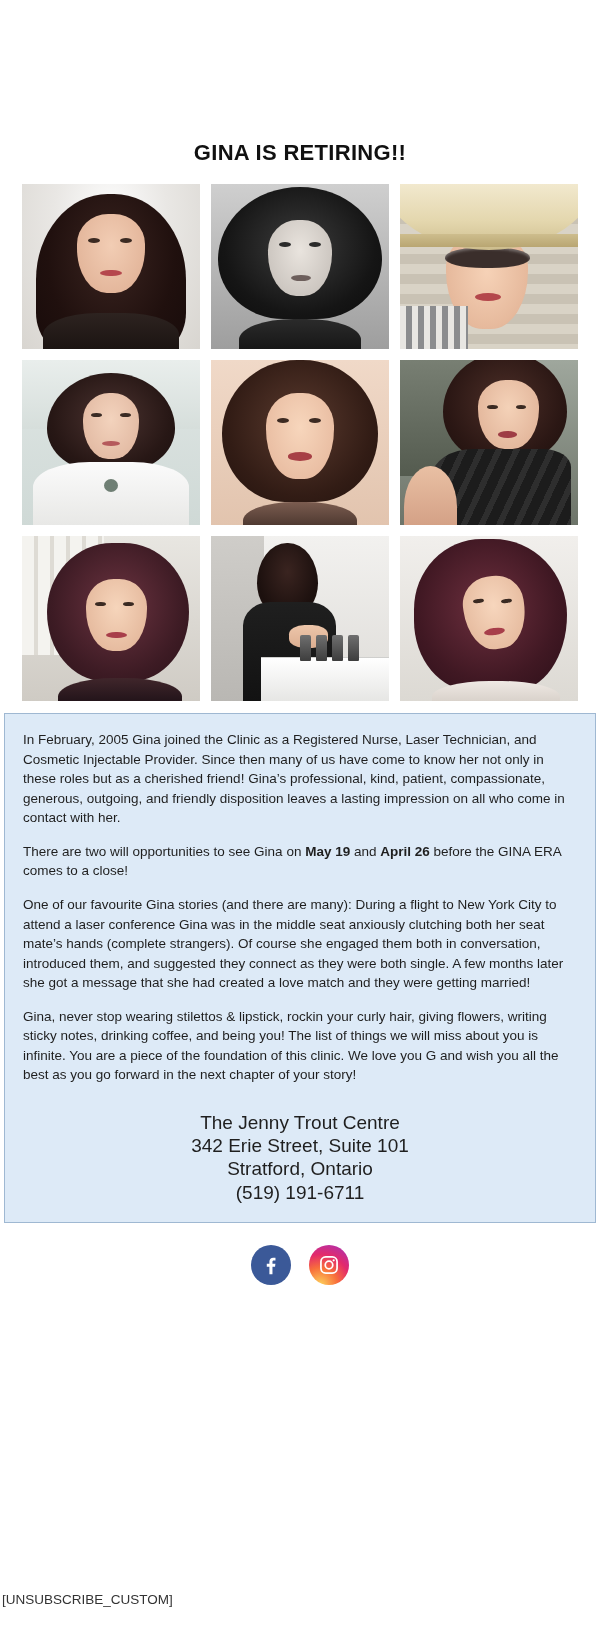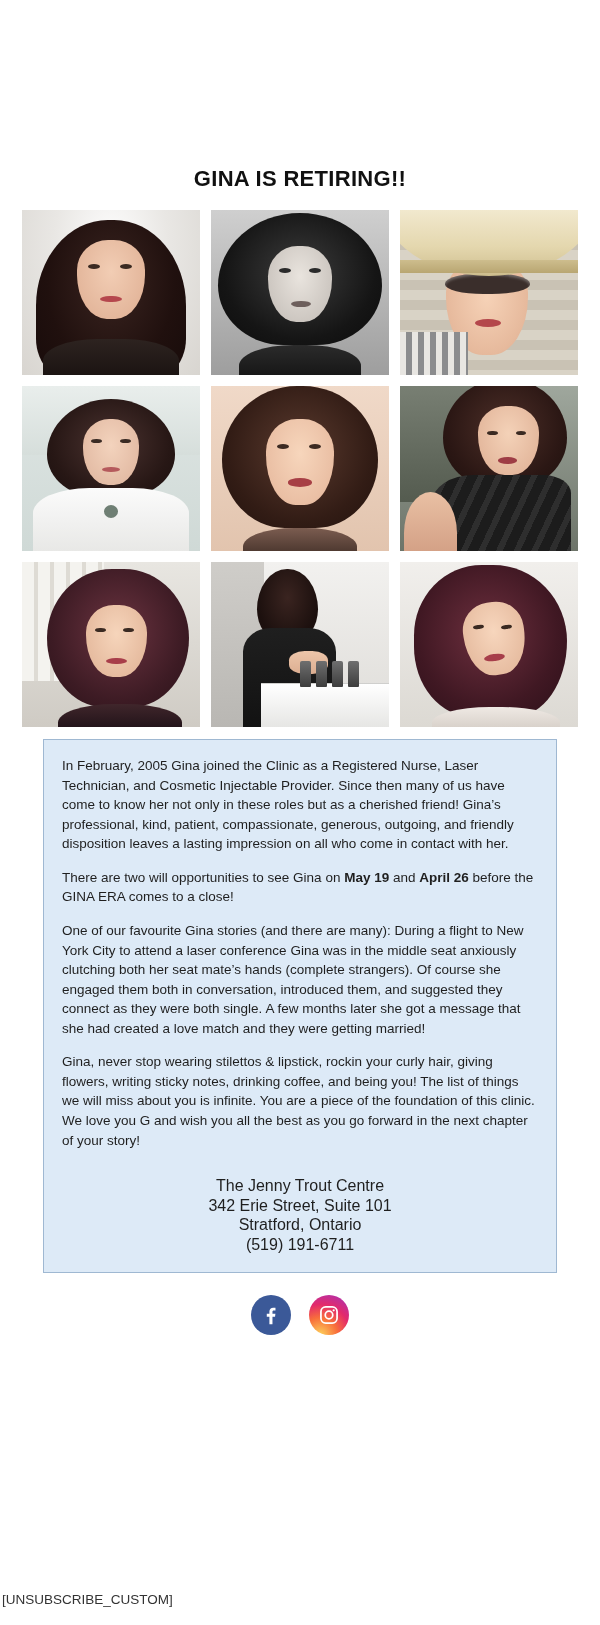--- a/index.html
+++ b/index.html
@@ -12,21 +12,20 @@
     height: 1625px;
     font-family: "Liberation Sans", sans-serif;
     color: #222222;
     position: relative;
     overflow: hidden;
   }
   .email-wrap {
     width: 600px;
     box-sizing: border-box;
     padding: 0;
-    margin-top: 26px;
   }
   .spacer-top { height: 140px; }
 
   .headline {
     text-align: center;
     font-size: 22px;
     font-weight: bold;
     color: #111111;
     letter-spacing: 0.3px;
     margin: 0 0 18px 0;
@@ -290,40 +289,40 @@
     transform: rotate(-8deg);
   }
   .p9 .eye-l, .p9 .eye-r { position: absolute; top: 38%; width: 6%; height: 2.6%; background:#3a2a22; border-radius:50%; transform: rotate(-8deg); }
   .p9 .eye-l { left: 41%; }
   .p9 .eye-r { left: 57%; }
   .p9 .lips { position: absolute; left: 47%; top: 56%; width: 12%; height: 4.5%; background:#a73e4a; border-radius:50%; transform: rotate(-8deg); }
   .p9 .body { position: absolute; left: 18%; bottom: 0; width: 72%; height: 12%; background: linear-gradient(#efe9e4,#d9d2cb); border-radius: 45% 45% 0 0 / 80% 80% 0 0; }
 
   
   .copy-card {
-    width: 514px;
+    width: 592px;
     margin: 12px auto 0 auto;
     box-sizing: border-box;
     background: #ddeaf7;
     border: 1px solid #9fb8d2;
     padding: 16px 18px 18px 18px;
   }
   .copy-card p {
     margin: 0 0 14px 0;
     font-size: 13.5px;
     line-height: 1.45;
     color: #1f1f1f;
   }
   .copy-card p:last-of-type { margin-bottom: 0; }
   .copy-card strong { font-weight: bold; }
 
   .address-block {
     margin-top: 26px;
     text-align: center;
-    font-size: 16px;
+    font-size: 19px;
     line-height: 1.22;
     color: #1f1f1f;
   }
   .address-block div { margin: 0; }
 
   
   .social-row {
     width: 556px;
     margin: 22px auto 0 auto;
     display: flex;

